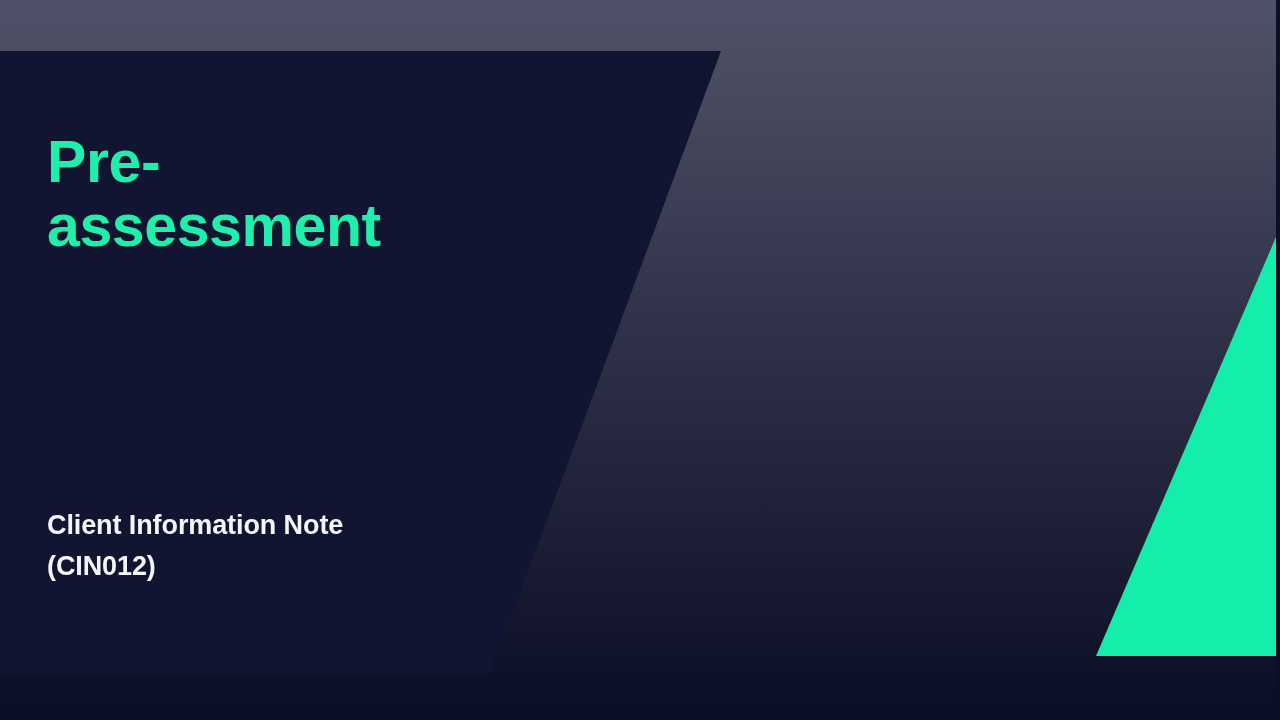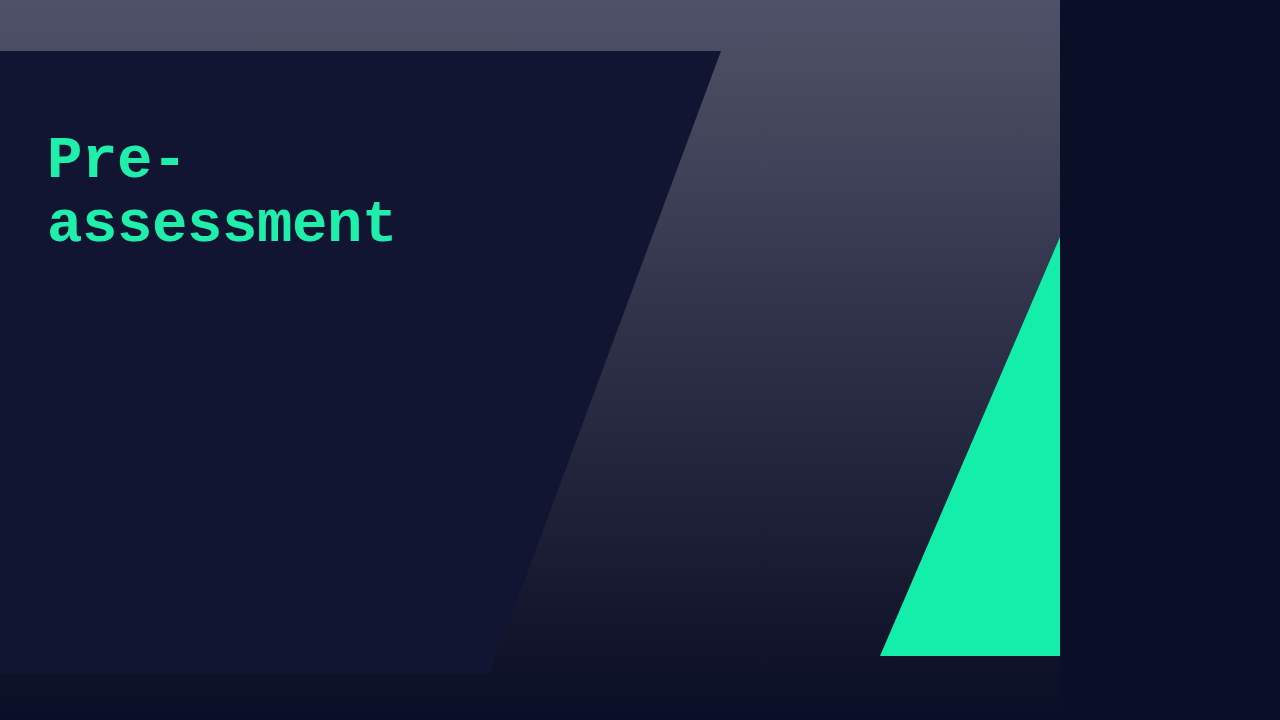--- a/index.html
+++ b/index.html
@@ -2,24 +2,24 @@
 <html><head>
 <meta charset="utf-8">
 <style>
   html, body {
     margin: 0;
     padding: 0;
     background: #0a0e26;
   }
   #slide {
     position: relative;
-    width: 1060px;
+    width: 1276px;
     height: 720px;
     overflow: hidden;
-    font-family: Liberation Mono, monospace;
+    font-family: Liberation Sans, sans-serif;
     background: #4c4e62;
   }
   
   #bg-gradient {
     position: absolute;
     left: 0; top: 0;
     width: 1280px; height: 720px;
     background: linear-gradient(180deg,
         #50526a 0%,
         #4b4d62 7%,
@@ -93,16 +93,20 @@
   <div id="left-panel" style="background: rgb(17, 21, 50);"></div>
 
   <div id="green-wedge" style="background: rgb(20, 238, 171);"></div>
 
   <div id="text-block">
 
     <h1 id="slide-title" style="color: rgb(31, 239, 171);">
       <span>Pre-assessment</span><br>
     </h1>
 
+    <p id="slide-subtitle" style="color: rgb(244, 246, 251);">
+      <span>Client Information Note</span><br>
+      <span>(CIN012)</span>
+    </p>
 
   </div>
 
 </div>
 
 </body></html>

